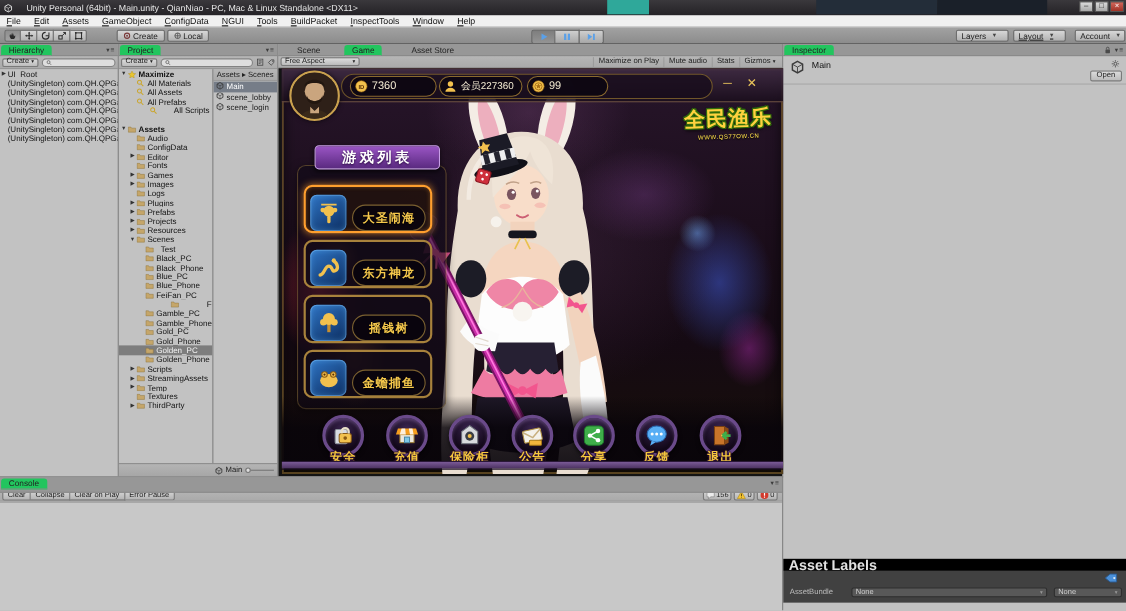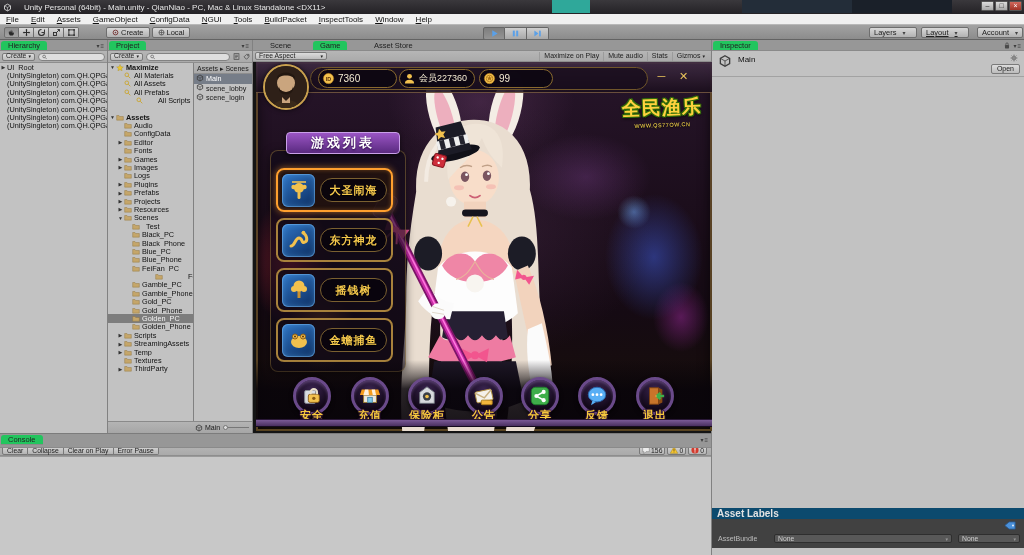--- a/index.html
+++ b/index.html
@@ -61,21 +61,21 @@
   .gv-btn { height:9px; font-size:7px; line-height:8px; padding:0 4px; color:#222; border-left:1px solid #9b9b9b; display:flex; align-items:center; gap:2px; }
 
   
   .cbtn { height:9px; background:linear-gradient(#d4d4d4,#b4b4b4); border:1px solid #787878; border-left-width:0; font-size:6.8px; line-height:7px; padding:0 4px; color:#222; display:flex; align-items:center; }
   .cbtn:first-child { border-left-width:1px; border-radius:2px 0 0 2px; }
   .cbtn:last-child { border-radius:0 2px 2px 0; }
   .badge { height:9px; background:linear-gradient(#d4d4d4,#b4b4b4); border:1px solid #787878; border-radius:2px; font-size:6.8px; padding:0 2px; display:flex; align-items:center; gap:1px; color:#222; }
 
   
   .openbtn { background:linear-gradient(#dcdcdc,#bcbcbc); border:1px solid #7a7a7a; border-radius:2px; font-size:7px; line-height:8px; padding:0 5px; height:10px; color:#222; }
-  .alabels-hdr { background:#0c4a6e; color:#e2e2e2; font-weight:bold; font-size:10px; line-height:11px; padding-left:5px; }
+  .alabels-hdr { background:#000000; color:#e2e2e2; font-weight:bold; font-size:13px; line-height:11px; padding-left:5px; }
   .alabels-body { background:#414141; }
   .dkdd { background:#585858; border:1px solid #2e2e2e; border-radius:2px; color:#cfcfcf; font-size:6.8px; height:9px; display:flex; align-items:center; justify-content:space-between; padding:0 3px; }
 
   
   .game-screen { left:256px; top:62px; width:456px; height:369px; overflow:hidden; z-index:10;
     background:
       radial-gradient(60px 90px at 35px 200px, rgba(205,45,65,.55), transparent 70%),
       radial-gradient(46px 66px at 66px 262px, rgba(225,125,45,.38), transparent 70%),
       radial-gradient(26px 26px at 52px 172px, rgba(245,180,80,.5), transparent 70%),
       radial-gradient(70px 90px at 398px 195px, rgba(65,95,225,.5), transparent 70%),
@@ -91,21 +91,21 @@
   .g-chrome { left:54px; top:5px; width:338px; height:23px; border:1px solid #70562a; border-radius:12px; background:rgba(24,13,27,.8); z-index:24; }
   .g-avatar { left:7px; top:2px; width:46px; height:46px; border-radius:50%; border:2px solid #c9a14e; background:radial-gradient(circle at 50% 38%, #caa57e 0 38%, #3a2a22 39%); overflow:hidden; z-index:26; box-shadow:0 0 5px rgba(0,0,0,.7); }
   .g-pill { position:absolute; top:7px; height:19px; border:1px solid #8a6a2f; border-radius:10px; background:rgba(12,6,16,.85); display:flex; align-items:center; padding:0 6px 0 3px; gap:3px; color:#f3ead2; font-size:10px; z-index:25; }
   .g-pill svg { width:13px; height:13px; flex:none; }
   .g-winbtn { position:absolute; top:8px; width:15px; height:14px; color:#e8c35a; font-size:11px; line-height:13px; text-align:center; font-weight:bold; z-index:26; }
   .g-logo { left:358px; top:33px; width:96px; text-align:center; z-index:23; transform:rotate(-2deg); }
   .g-logo .big { font-size:19px; font-weight:900; letter-spacing:1px; color:#ffd23e; text-shadow:0 0 2px #3f7a10,1px 1px 0 #2e6a0a,-1px 1px 0 #2e6a0a,1px -1px 0 #2e6a0a,-1px -1px 0 #2e6a0a,0 2px 3px rgba(0,0,0,.8); }
   .g-logo .sub { font-size:5.5px; color:#ffe04a; letter-spacing:.5px; margin-top:1px; text-shadow:0 1px 1px #000; }
   .g-banner { left:30px; top:70px; width:114px; height:22px; background:linear-gradient(180deg,#9a55c4,#5a2a80); border:1px solid #c9a0e8; border-radius:4px; color:#fff; font-size:13px; font-weight:bold; letter-spacing:3px; text-align:center; line-height:20px; z-index:23; text-shadow:0 1px 2px #2a0a40; box-shadow:0 2px 4px rgba(0,0,0,.6); }
   .g-panel { left:14px; top:88px; width:136px; height:222px; background:rgba(16,9,22,.62); border:1px solid rgba(201,163,72,.35); border-radius:8px; z-index:21; box-shadow:0 2px 8px rgba(0,0,0,.5); }
-  .game-btn { position:absolute; left:20px; width:117px; height:44px; border:2px solid #a8823c; border-radius:8px; background:rgba(18,10,22,.78); display:flex; align-items:center; padding:0 4px; gap:5px; z-index:22; }
+  .game-btn { position:absolute; left:20px; width:117px; height:44px; border:2px solid #a8823c; border-radius:8px; background:rgba(18,10,22,.78); display:flex; align-items:flex-end; padding:0 4px; gap:5px; z-index:22; }
   .game-btn.active { border-color:#ff9f2e; box-shadow:0 0 7px rgba(255,159,46,.6), inset 0 0 4px rgba(255,159,46,.35); background:rgba(40,22,10,.6); }
   .game-btn .tile { width:33px; height:33px; border-radius:6px; background:linear-gradient(145deg,#2f74c4,#0c2d60); box-shadow:inset 0 0 6px rgba(106,192,255,.45), inset 0 0 0 1px rgba(140,200,255,.4); display:flex; align-items:center; justify-content:center; flex:none; }
   .game-btn .tile svg { width:24px; height:24px; }
   .game-btn .lbl { flex:1; height:24px; background:rgba(8,4,12,.85); border:1px solid #7a6030; border-radius:12px; color:#f5c84c; font-size:11px; font-weight:bold; letter-spacing:1px; display:flex; align-items:center; justify-content:center; text-shadow:0 1px 1px #000; }
   .g-navband { left:0; top:298px; width:456px; height:64px; background:linear-gradient(180deg, rgba(8,4,10,0), rgba(8,4,10,.85) 45%, rgba(8,4,10,.92)); z-index:27; }
   .nav-item { position:absolute; top:315px; width:52px; text-align:center; z-index:28; }
   .nav-item .circ { width:38px; height:38px; margin:0 auto; border-radius:50%; border:3px solid #6a4a8a; background:radial-gradient(circle at 50% 30%, #3a2450, #120818 70%); box-shadow:0 2px 4px rgba(0,0,0,.7), inset 0 2px 3px rgba(180,140,220,.35); display:flex; align-items:center; justify-content:center; }
   .nav-item .circ svg { width:22px; height:22px; }
   .nav-item .nlbl { margin-top:-7px; font-size:11px; font-weight:bold; color:#f6c83e; letter-spacing:1px; text-shadow:-1px 0 1px #2a1030,1px 0 1px #2a1030,0 -1px 1px #2a1030,0 1.5px 1px #2a1030; }
   .g-strip { left:0; top:357px; width:456px; height:8px; background:linear-gradient(180deg,#7a5a96,#4a3060); border-top:1px solid #2a1838; border-bottom:1px solid #160c20; z-index:29; }

